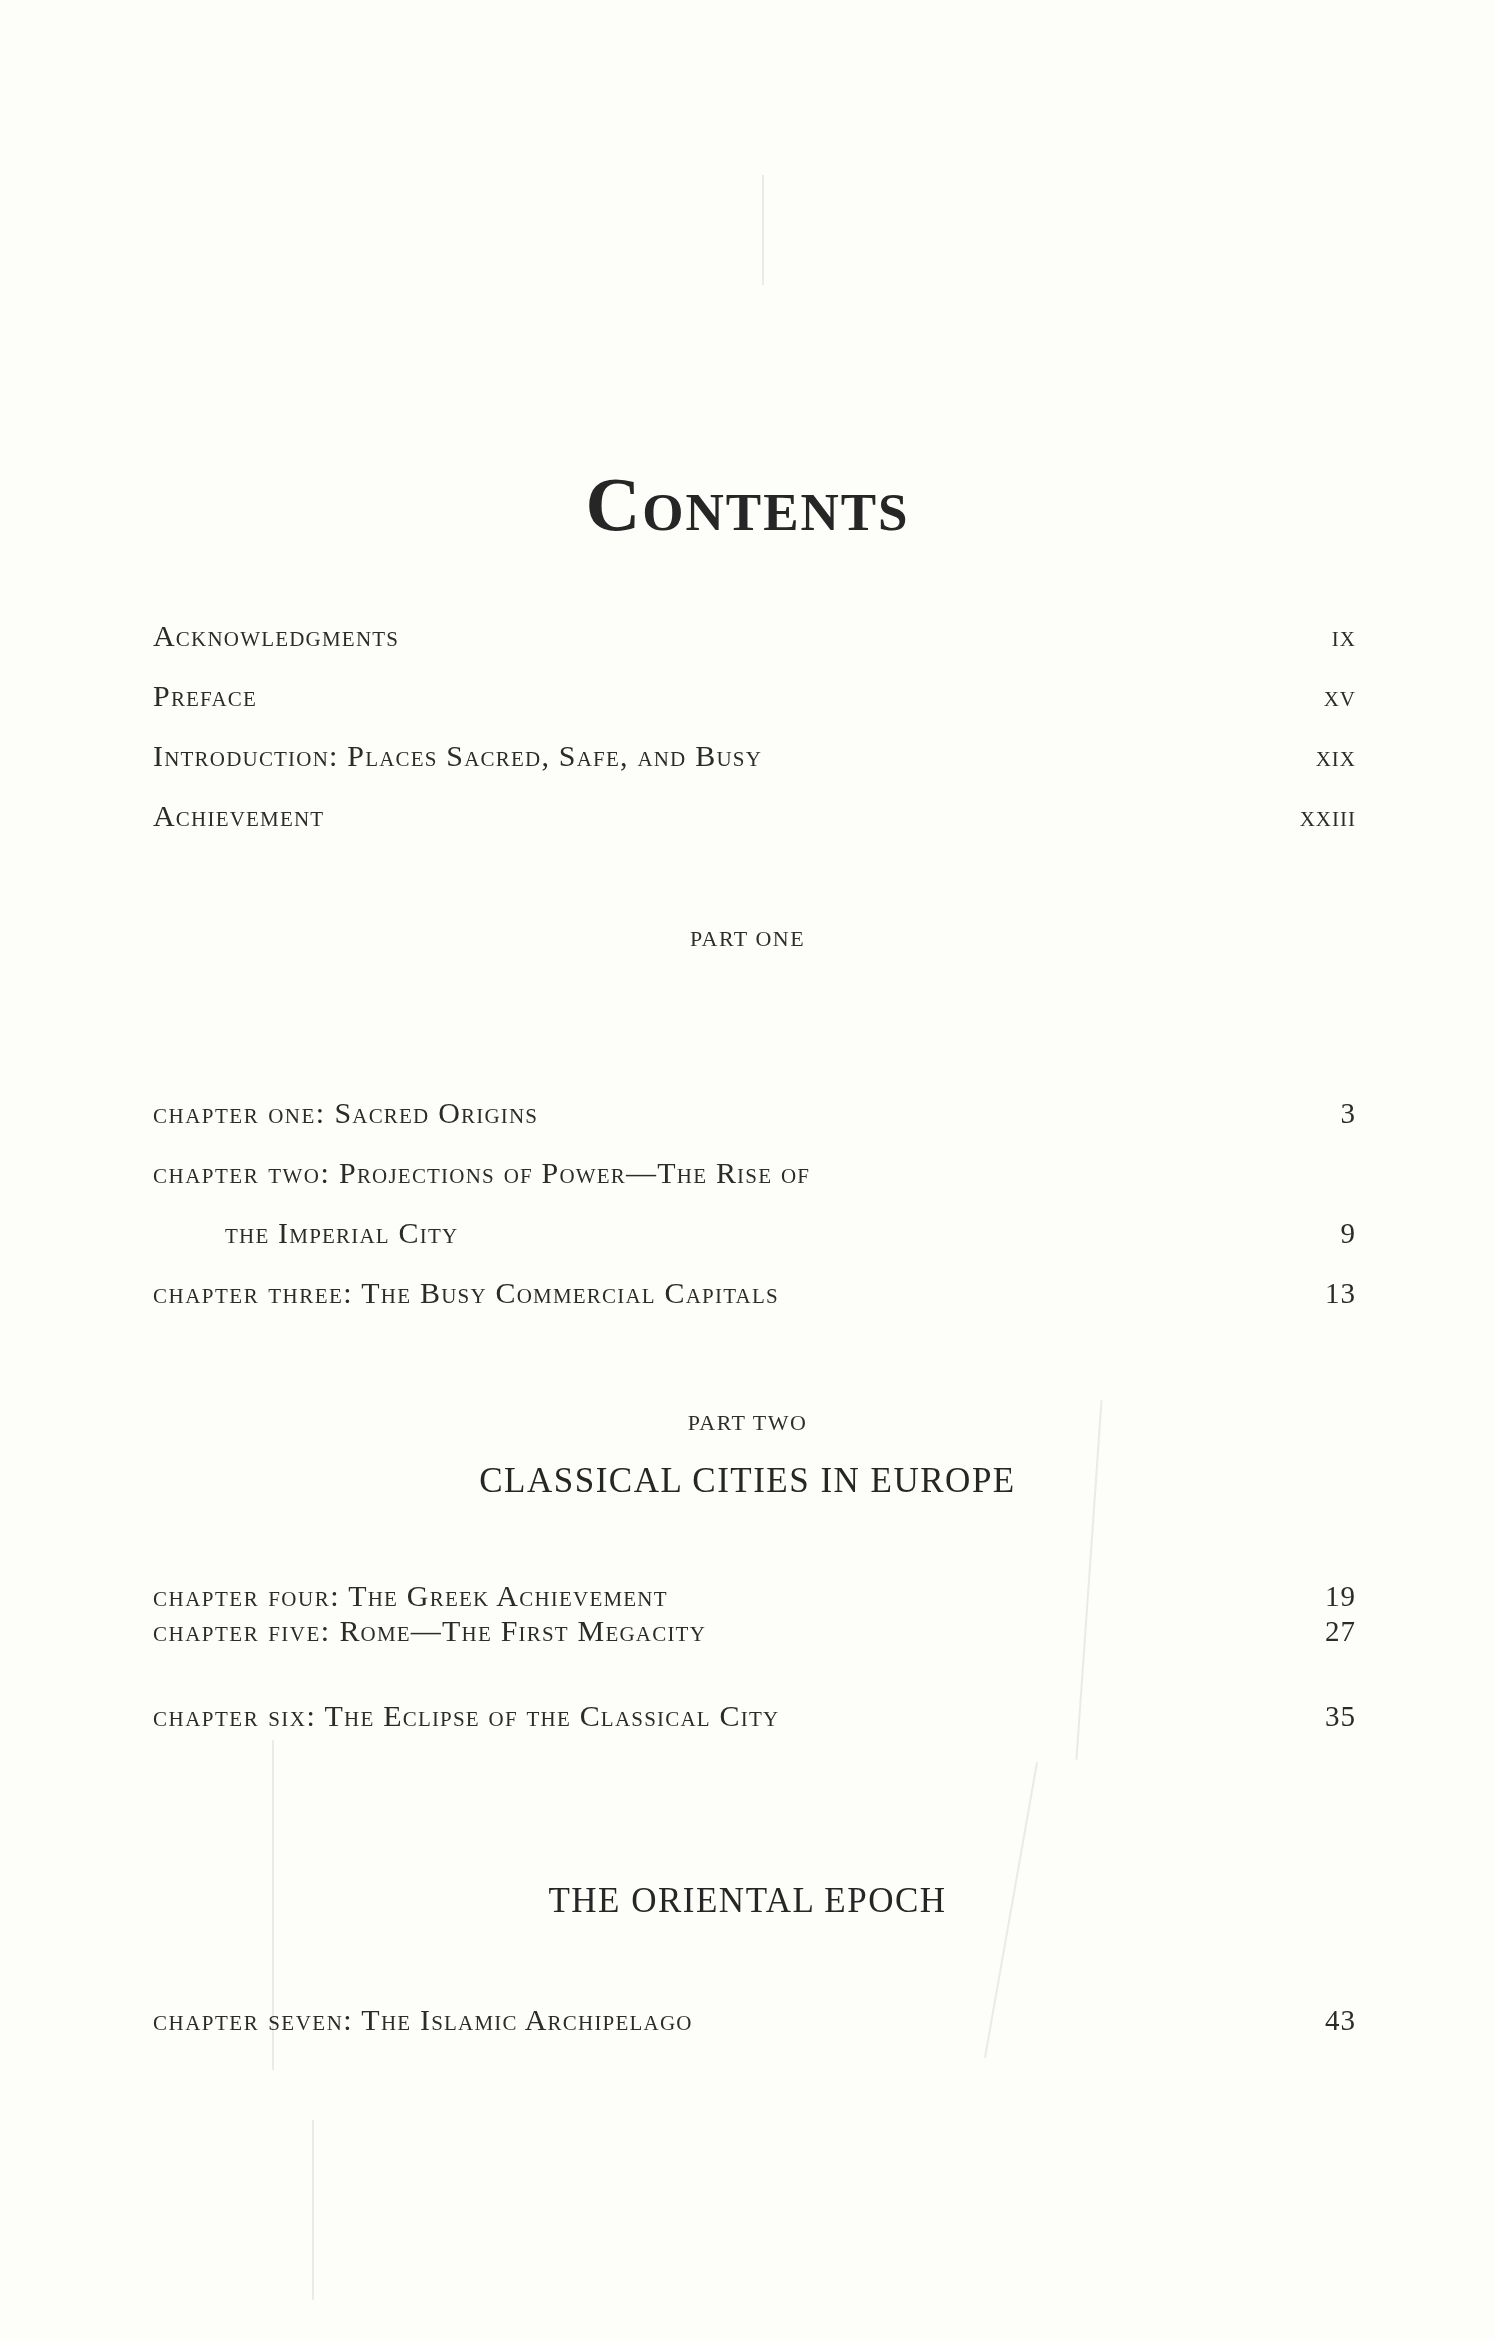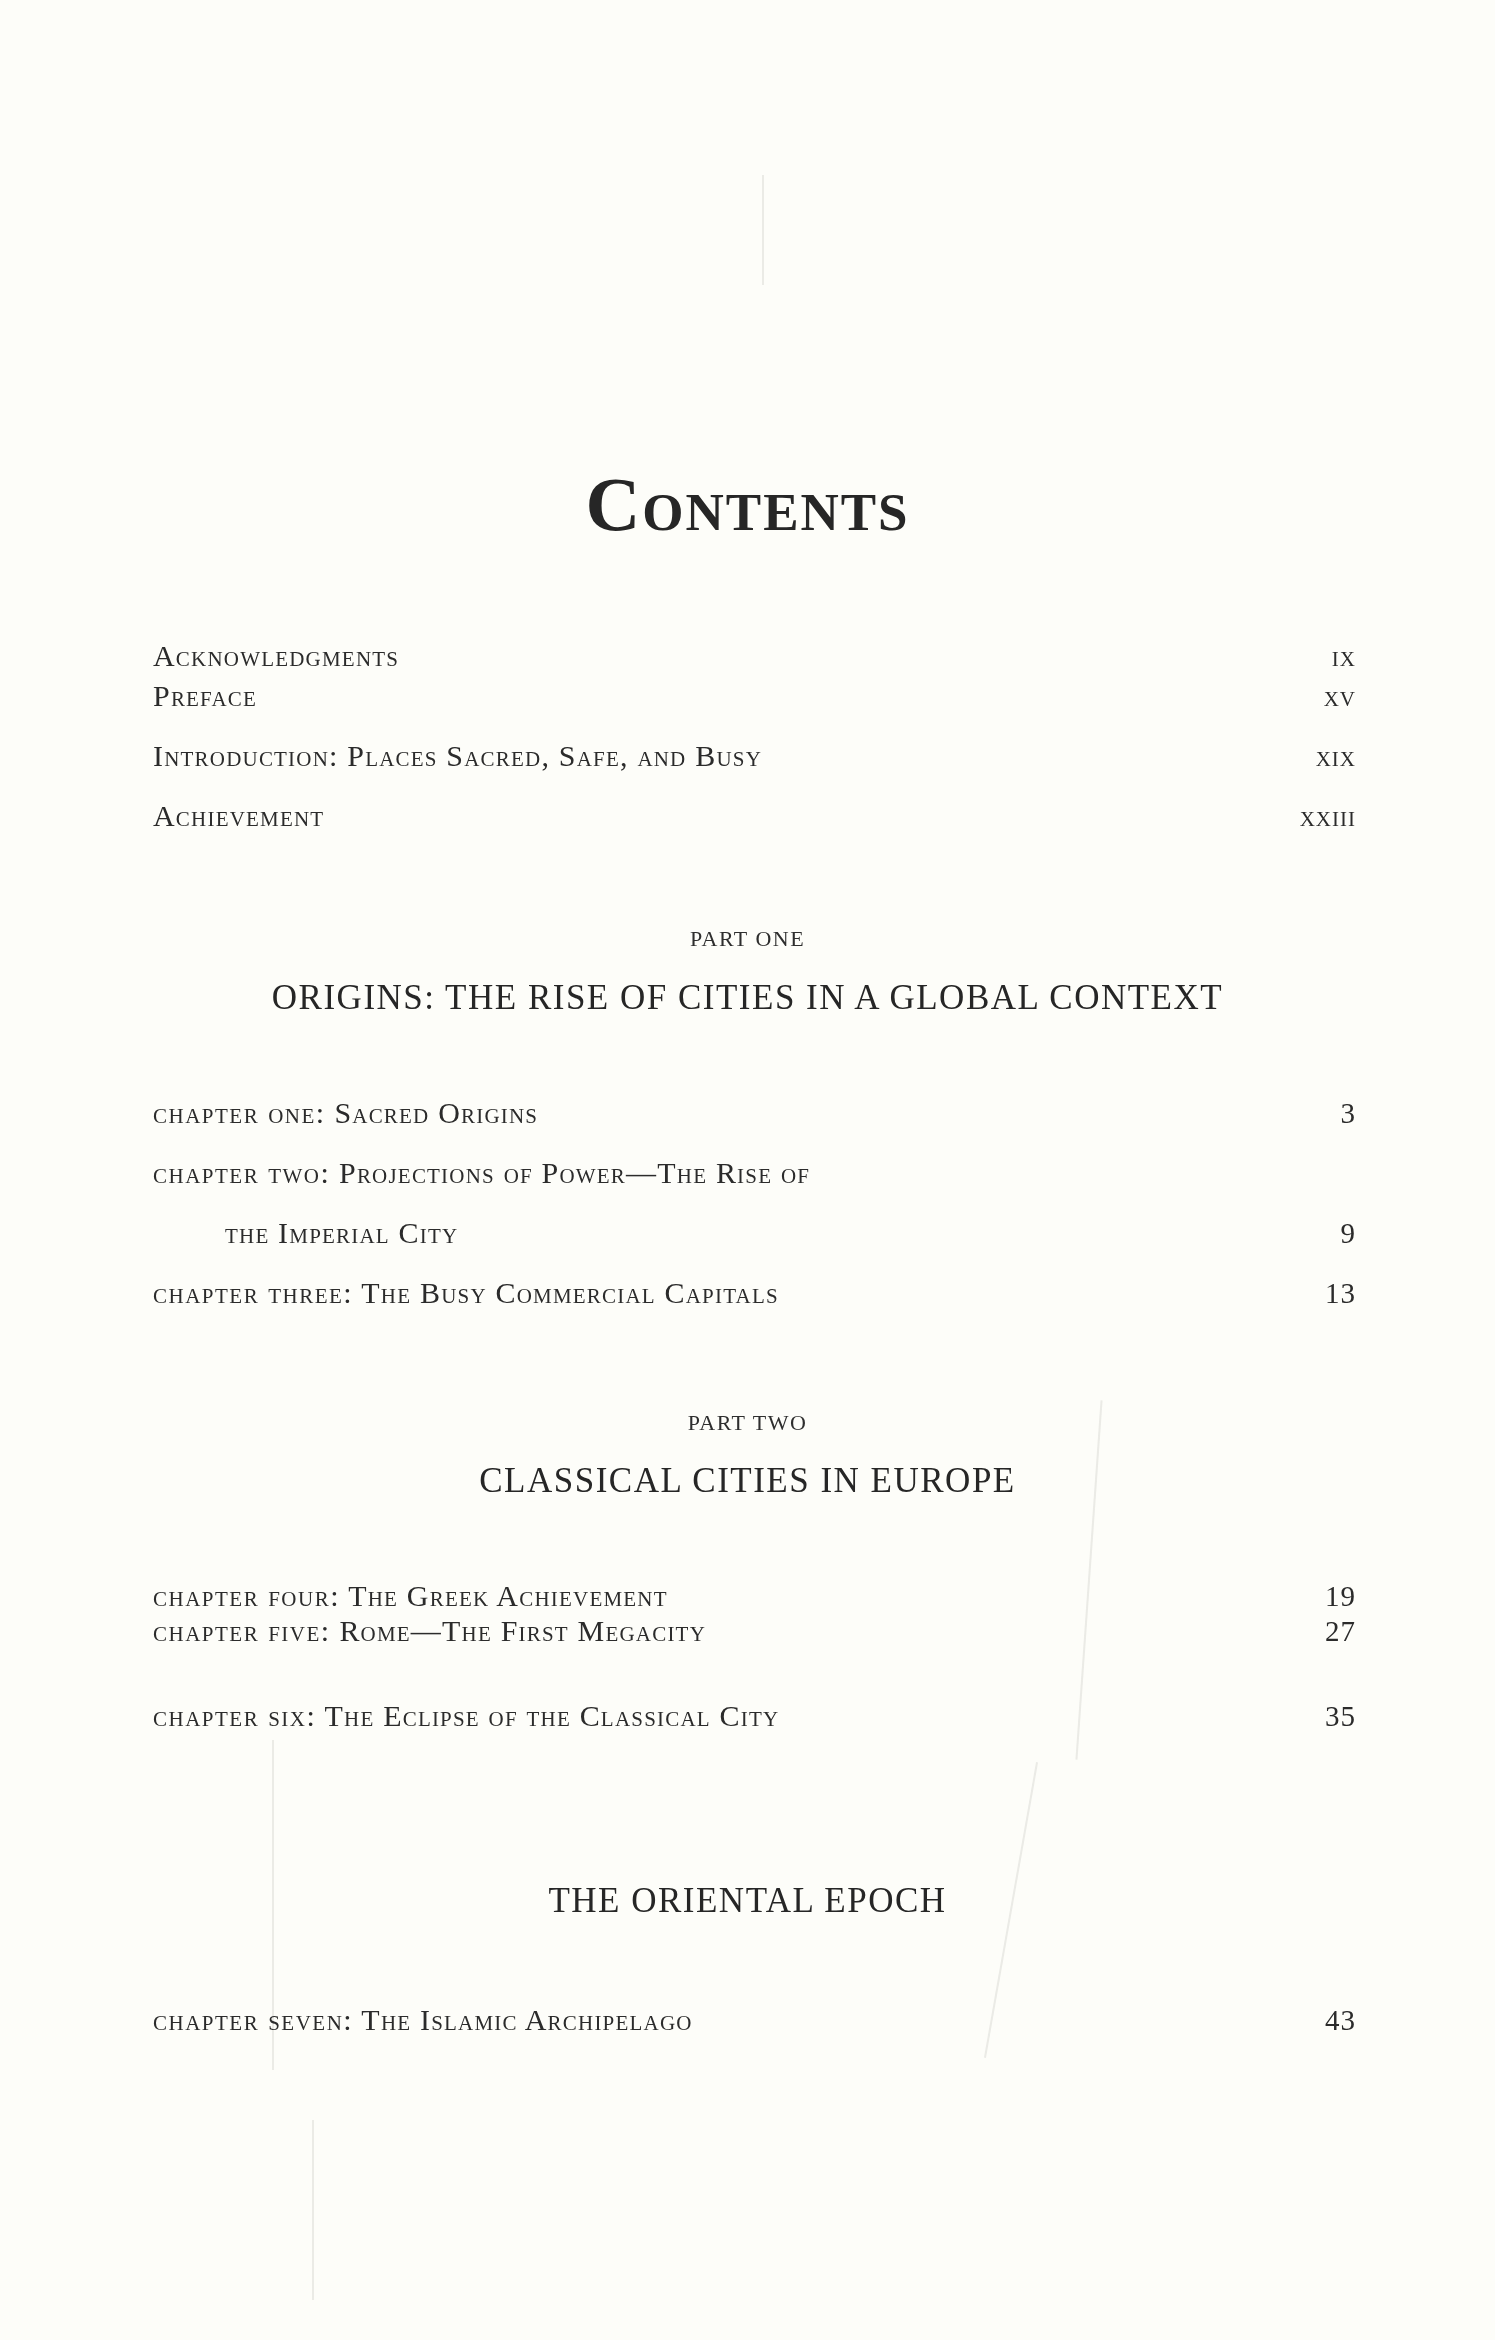--- a/index.html
+++ b/index.html
@@ -93,39 +93,38 @@
 <div class="page">
 
   <div class="streak" style="left:762px; top:175px; height:110px;"></div>
   <div class="streak" style="left:1088px; top:1400px; height:360px; transform:rotate(4deg);"></div>
   <div class="streak" style="left:1010px; top:1760px; height:300px; transform:rotate(10deg);"></div>
   <div class="streak" style="left:272px; top:1740px; height:330px;"></div>
   <div class="streak" style="left:312px; top:2120px; height:180px;"></div>
 
   <h1 class="contents-title">Contents</h1>
 
-  <div class="row" style="top:619px;margin-top:20px;">
+  <div class="row" style="top:619px;">
     <span class="entry-title">Acknowledgments</span>
     <span class="entry-page roman">ix</span>
   </div>
   <div class="row" style="top:739px;">
     <span class="entry-title">Introduction: Places Sacred, Safe, and Busy</span>
     <span class="entry-page roman">xix</span>
   </div>
   <div class="row" style="top:679px;">
     <span class="entry-title">Preface</span>
     <span class="entry-page roman">xv</span>
   </div>
   <div class="row" style="top:799px;">
     <span class="entry-title">Achievement</span>
     <span class="entry-page roman">xxiii</span>
   </div>
 
   <div class="part-label" style="top:926px;">PART ONE</div>
-  <div class="part-title" style="top:978px;">ORIGINS: THE RISE OF CITIES IN A GLOBAL CONTEXT</div>
 
   <div class="row" style="top:1096px;">
     <span class="entry-title">
       <span class="prefix">chapter one:</span>
       <span>Sacred Origins</span>
     </span>
     <span class="entry-page">3</span>
   </div>
   <div class="row" style="top:1156px;">
     <span class="entry-title">

